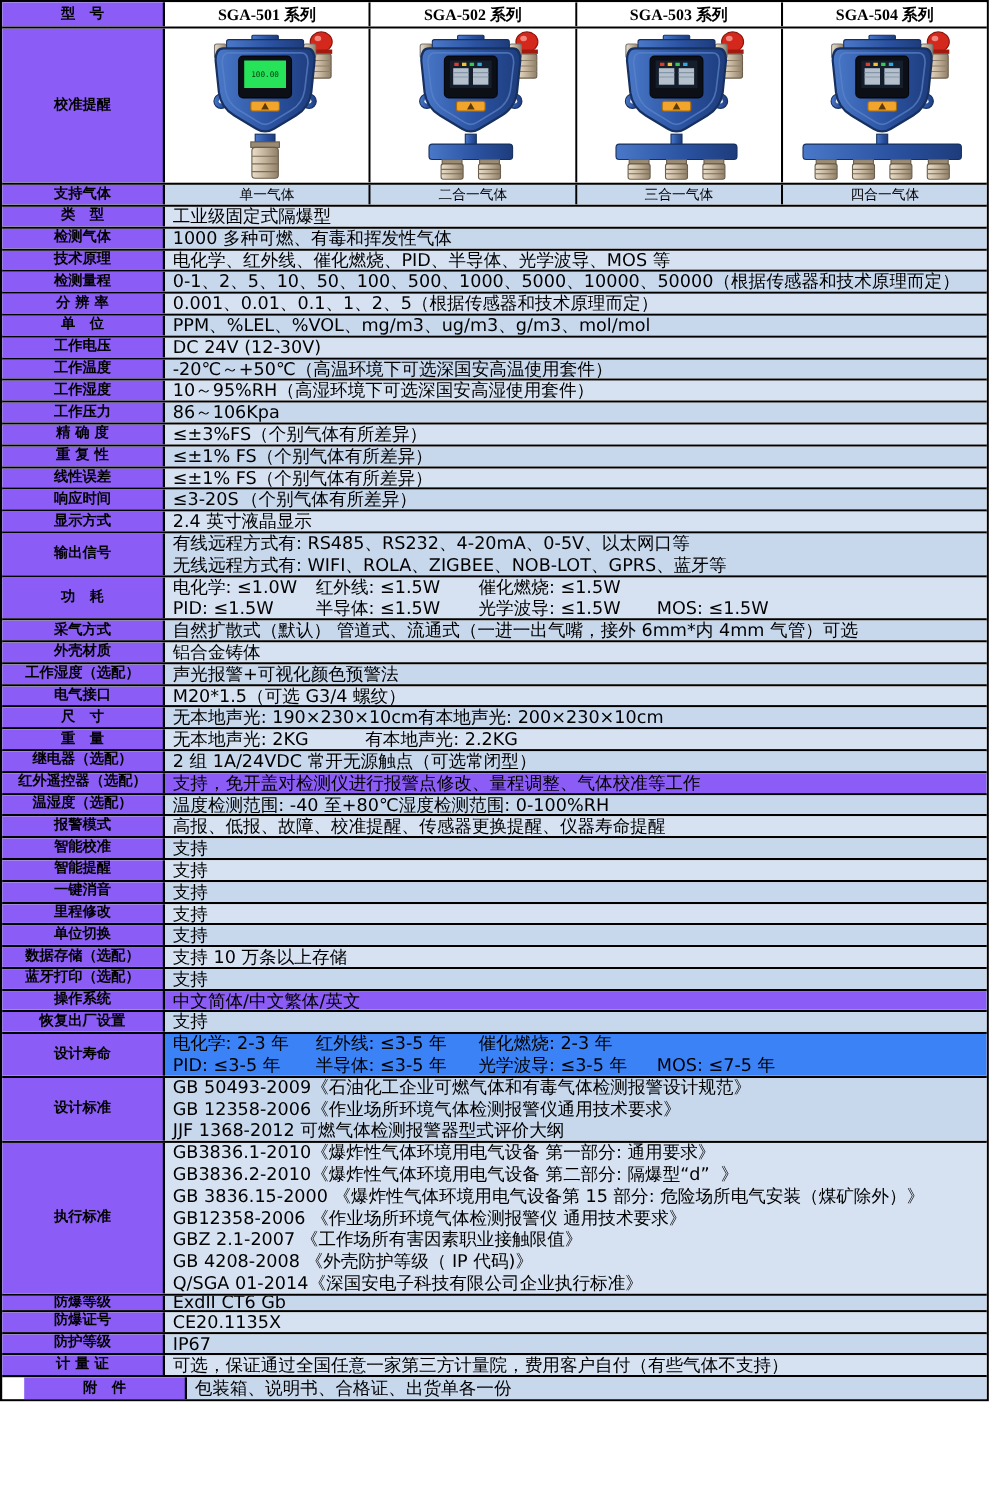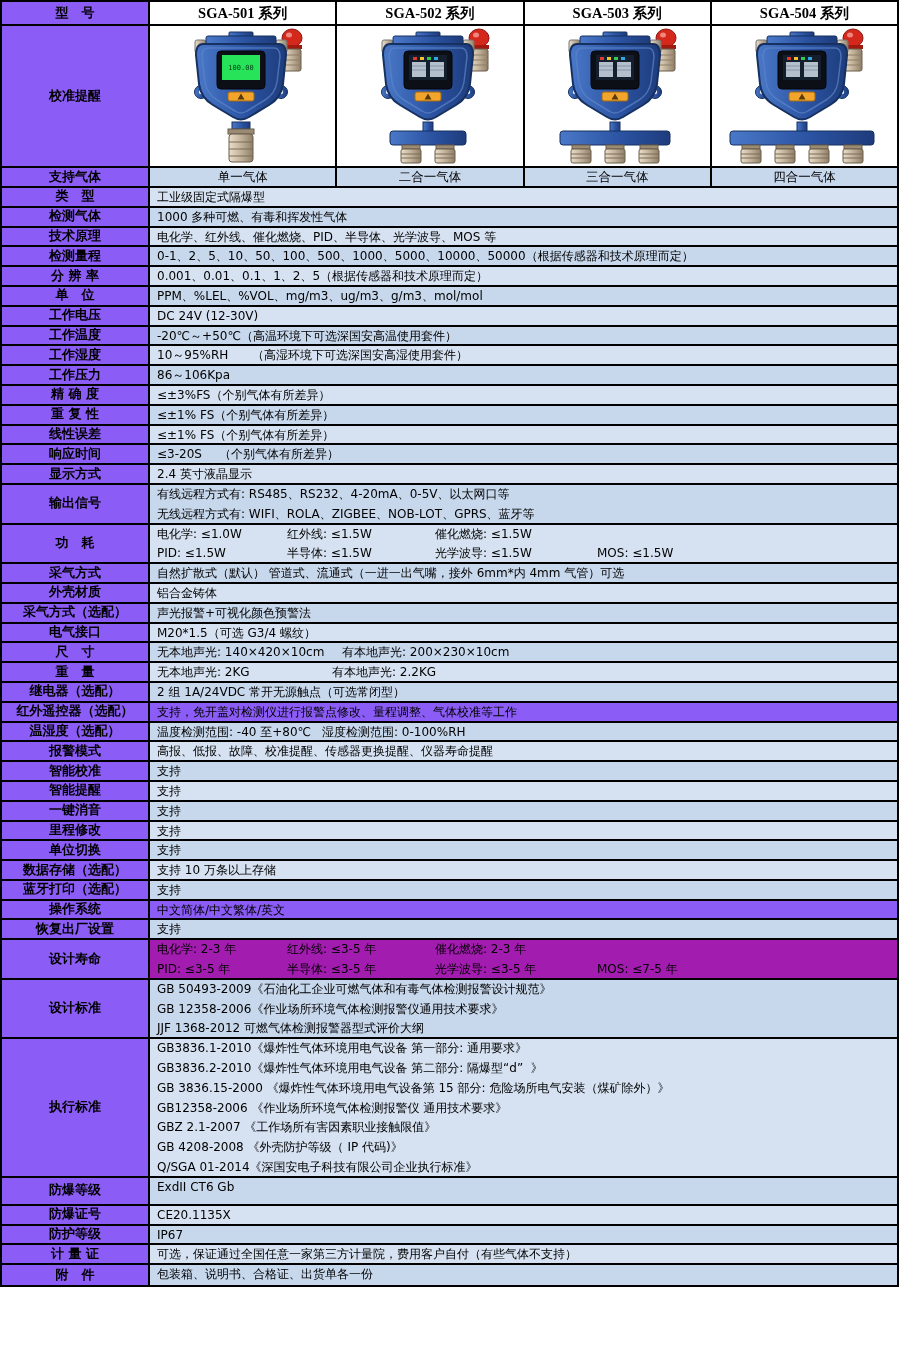--- a/index.html
+++ b/index.html
@@ -1,26 +1,26 @@
 <!DOCTYPE html>
 <html><head>
 <meta charset="utf-8">
 <style>
   * { box-sizing: border-box; }
   html,body { margin:0; padding:0; background:#fff; }
   body { width:899px; font-family:"DejaVu Sans","Liberation Sans",sans-serif; color:#000; }
   #spec-table { width:899px; border:2px solid #000; background:#fff; }
   .row { display:flex; border-bottom:2px solid #000; overflow:hidden; }
-  .row:last-child { border-bottom:0; }
+  .row:last-child { border-bottom:0;padding-left:20px; }
   .label-cell {
     flex:0 0 148px; width:148px; background:#8b5cf6; border-right:2px solid #000;
     display:flex; align-items:center; justify-content:center; text-align:center;
     font-weight:bold; font-size:13px; line-height:1.15; padding:0 2px; white-space:pre-wrap;
   }
-  .value-cell { flex:1; min-width:0; display:flex; flex-direction:column; padding-left:7px; font-size:12px; }
+  .value-cell { flex:1; min-width:0; display:flex; flex-direction:column; justify-content:center; padding-left:7px; font-size:16px; }
   .model-cell { flex:1; border-right:2px solid #000; background:#fff; display:flex; align-items:center; justify-content:center;
     font-family:"Liberation Serif","DejaVu Serif",serif; font-weight:bold; font-size:14.5px; }
   .img-cell { flex:1; border-right:2px solid #000; background:#fff; display:flex; align-items:center; justify-content:center; overflow:hidden; }
   .gas-cell { flex:1; border-right:2px solid #000; display:flex; align-items:center; justify-content:center; font-size:12.5px; }
   .cell-last { border-right:0 !important; }
   .line { height:19.8px; line-height:19.8px; white-space:pre; overflow:visible; }
   .seg { display:inline-block; white-space:pre; }
 </style>
 </head>
 <body>
@@ -416,35 +416,35 @@
         <div class="line"><span class="seg">自然扩散式（默认） 管道式、流通式（一进一出气嘴，接外 6mm*内 4mm 气管）可选</span></div>
       </div>
     </div>
     <div class="row" style="height:19.8px">
       <div class="label-cell">外壳材质</div>
       <div class="value-cell" style="background:#D6E2F2">
         <div class="line"><span class="seg">铝合金铸体</span></div>
       </div>
     </div>
     <div class="row" style="height:19.8px">
-      <div class="label-cell">采气方式（选配）</div>
+      <div class="label-cell">工作湿度（选配）</div>
       <div class="value-cell" style="background:#C7D7EC">
         <div class="line"><span class="seg">声光报警+可视化颜色预警法</span></div>
       </div>
     </div>
     <div class="row" style="height:19.8px">
       <div class="label-cell">电气接口</div>
       <div class="value-cell" style="background:#D6E2F2">
         <div class="line"><span class="seg">M20*1.5（可选 G3/4 螺纹）</span></div>
       </div>
     </div>
     <div class="row" style="height:19.8px">
       <div class="label-cell">尺　寸</div>
       <div class="value-cell" style="background:#C7D7EC">
-        <div class="line"><span class="seg" style="min-width:185px">无本地声光: 140×420×10cm</span><span class="seg">有本地声光: 200×230×10cm</span></div>
+        <div class="line"><span class="seg" style="min-width:185px">无本地声光: 190×230×10cm</span><span class="seg">有本地声光: 200×230×10cm</span></div>
       </div>
     </div>
     <div class="row" style="height:19.8px">
       <div class="label-cell">重　量</div>
       <div class="value-cell" style="background:#D6E2F2">
         <div class="line"><span class="seg" style="min-width:175px">无本地声光: 2KG</span><span class="seg">有本地声光: 2.2KG</span></div>
       </div>
     </div>
     <div class="row" style="height:19.8px">
       <div class="label-cell">继电器（选配）</div>
@@ -519,21 +519,21 @@
       </div>
     </div>
     <div class="row" style="height:19.8px">
       <div class="label-cell">恢复出厂设置</div>
       <div class="value-cell" style="background:#C7D7EC">
         <div class="line"><span class="seg">支持</span></div>
       </div>
     </div>
     <div class="row" style="height:39.6px">
       <div class="label-cell">设计寿命</div>
-      <div class="value-cell" style="background:#a21caf">
+      <div class="value-cell" style="background:#3b82f6">
         <div class="line"><span class="seg" style="min-width:130px">电化学: 2-3 年</span><span class="seg" style="min-width:148px">红外线: ≤3-5 年</span><span class="seg" style="min-width:162px">催化燃烧: 2-3 年</span><span class="seg"></span></div>
         <div class="line"><span class="seg" style="min-width:130px">PID: ≤3-5 年</span><span class="seg" style="min-width:148px">半导体: ≤3-5 年</span><span class="seg" style="min-width:162px">光学波导: ≤3-5 年</span><span class="seg">MOS: ≤7-5 年</span></div>
       </div>
     </div>
     <div class="row" style="height:59.4px">
       <div class="label-cell">设计标准</div>
       <div class="value-cell" style="background:#C7D7EC">
         <div class="line"><span class="seg">GB 50493-2009《石油化工企业可燃气体和有毒气体检测报警设计规范》</span></div>
         <div class="line"><span class="seg">GB 12358-2006《作业场所环境气体检测报警仪通用技术要求》</span></div>
         <div class="line"><span class="seg">JJF 1368-2012 可燃气体检测报警器型式评价大纲</span></div>
@@ -544,21 +544,21 @@
       <div class="value-cell" style="background:#D6E2F2">
         <div class="line"><span class="seg">GB3836.1-2010《爆炸性气体环境用电气设备 第一部分: 通用要求》</span></div>
         <div class="line"><span class="seg">GB3836.2-2010《爆炸性气体环境用电气设备 第二部分: 隔爆型“d”  》</span></div>
         <div class="line"><span class="seg">GB 3836.15-2000 《爆炸性气体环境用电气设备第 15 部分: 危险场所电气安装（煤矿除外）》</span></div>
         <div class="line"><span class="seg">GB12358-2006 《作业场所环境气体检测报警仪 通用技术要求》</span></div>
         <div class="line"><span class="seg">GBZ 2.1-2007 《工作场所有害因素职业接触限值》</span></div>
         <div class="line"><span class="seg">GB 4208-2008 《外壳防护等级（ IP 代码)》</span></div>
         <div class="line"><span class="seg">Q/SGA 01-2014《深国安电子科技有限公司企业执行标准》</span></div>
       </div>
     </div>
-    <div class="row" style="height:28px">
+    <div class="row" style="height:15px">
       <div class="label-cell">防爆等级</div>
       <div class="value-cell" style="background:#C7D7EC">
         <div class="line"><span class="seg">ExdII CT6 Gb</span></div>
       </div>
     </div>
     <div class="row" style="height:19.8px">
       <div class="label-cell">防爆证号</div>
       <div class="value-cell" style="background:#D6E2F2">
         <div class="line"><span class="seg">CE20.1135X</span></div>
       </div>

